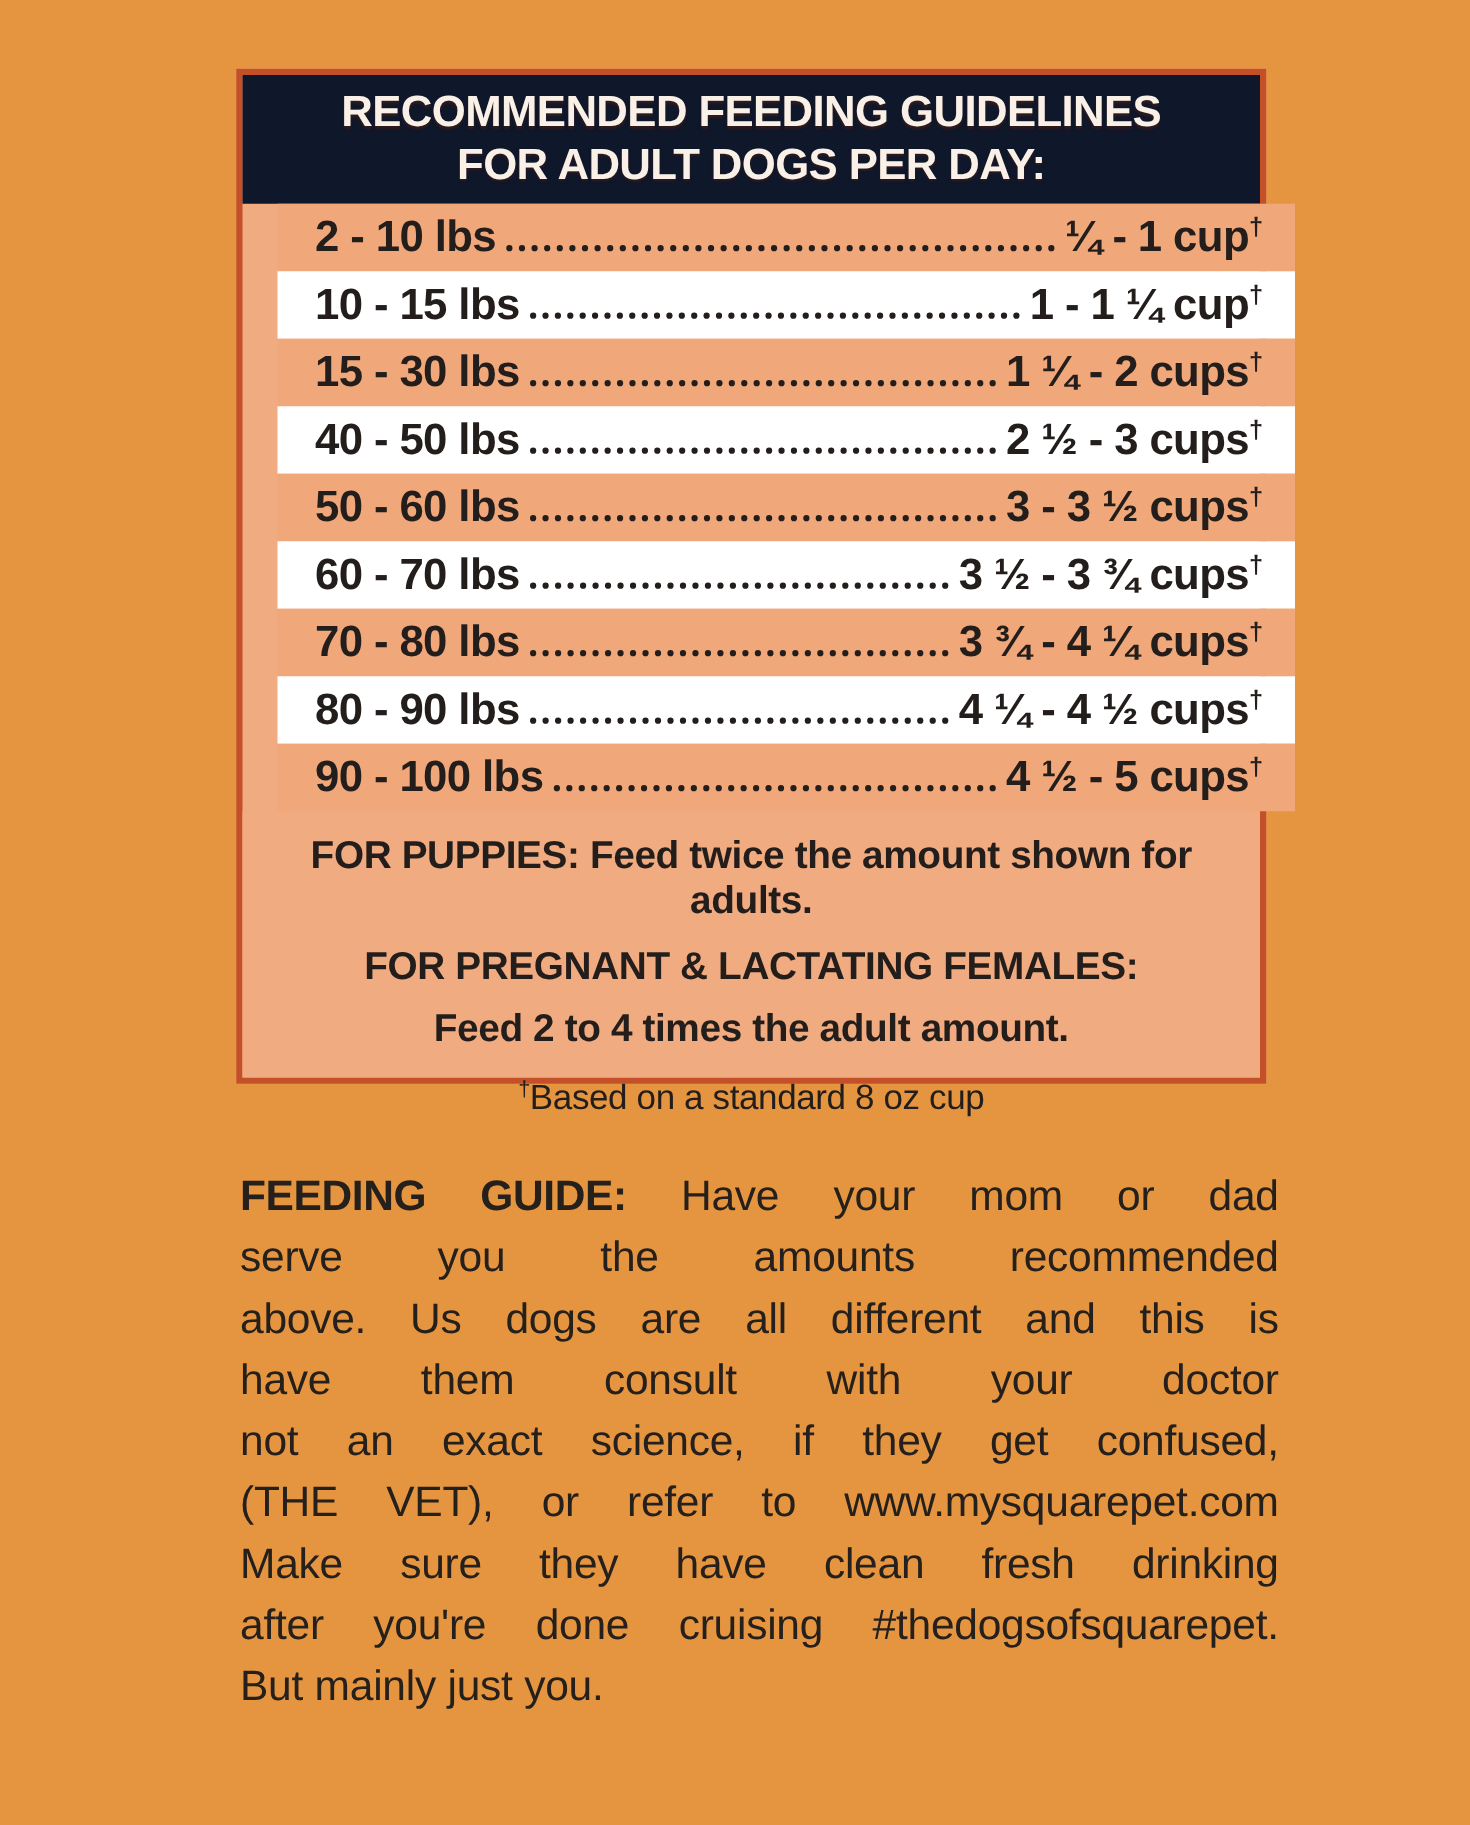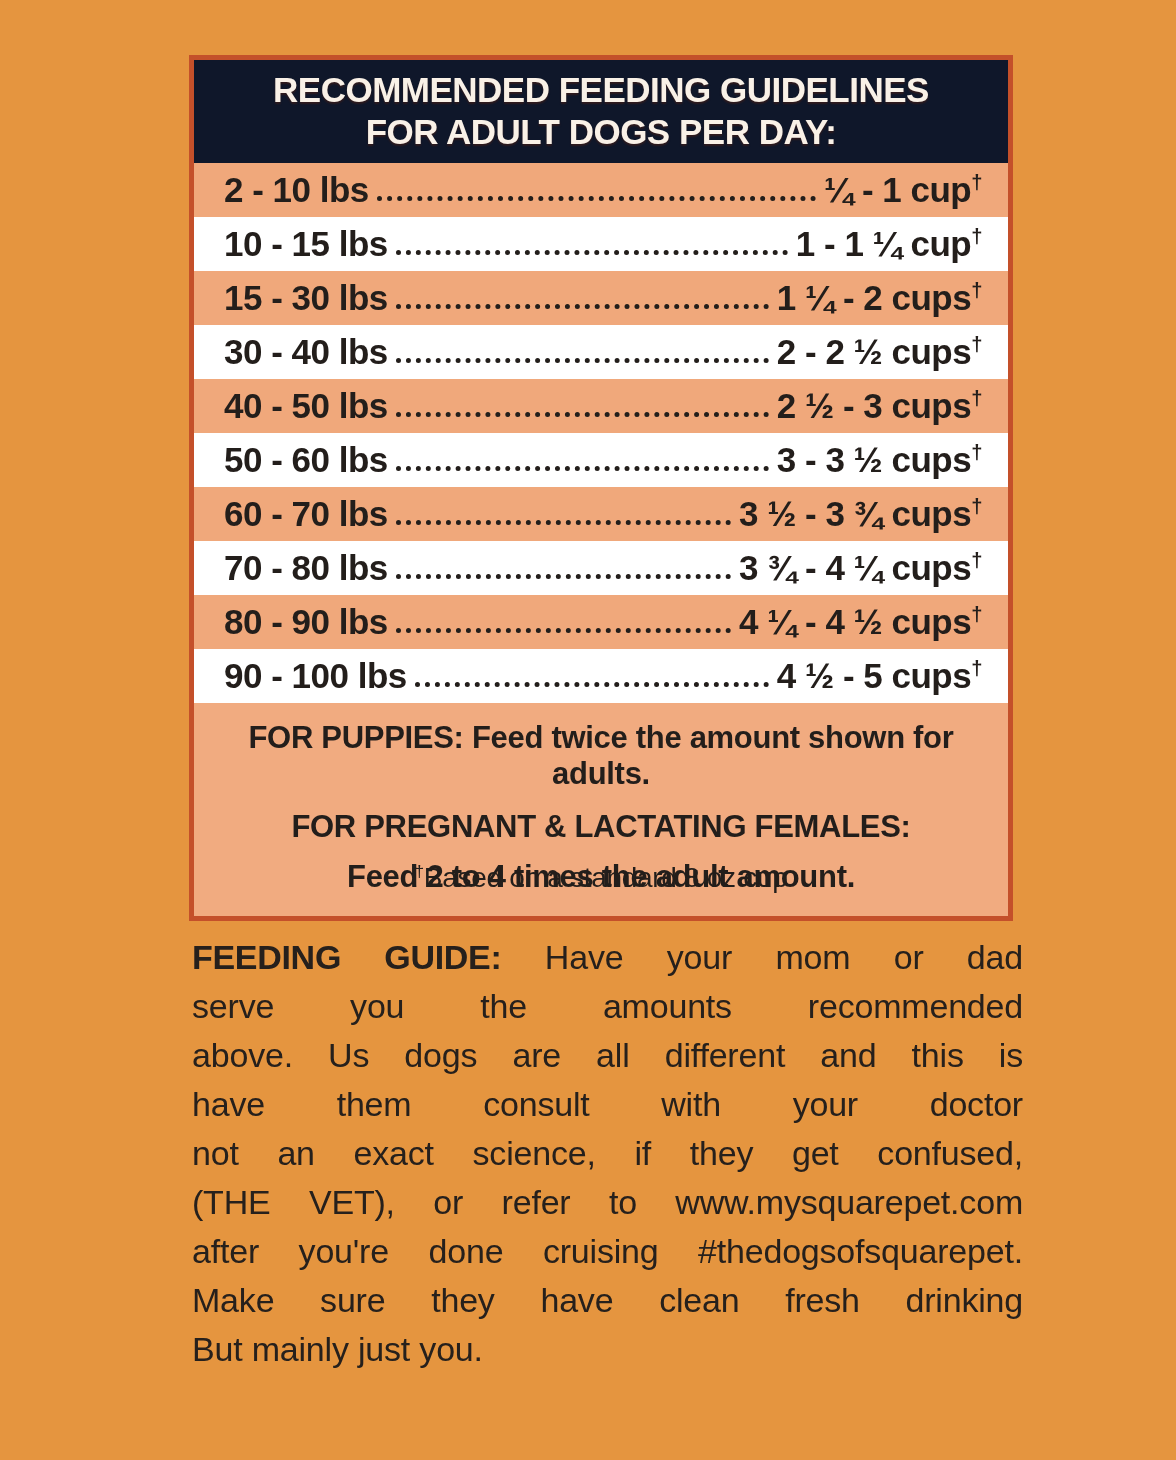--- a/index.html
+++ b/index.html
@@ -21,21 +21,21 @@
     background:#0f172a;
     color:#F9F1E7;
     text-align:center;
     font-weight:bold;
     font-size:35px;
     line-height:42px;
     letter-spacing:-0.5px;
     padding:9px 6px 10px;
     text-shadow:0 2px 2px rgba(110,35,5,0.35);
   }
-  .rows{width:100%;}
+  .rows{width:100%;margin-left:28px;}
   .row{
     display:flex;
     align-items:center;
     height:54px;
     padding:0 26px 0 30px;
     box-sizing:border-box;
     font-weight:bold;
     font-size:35px;
     letter-spacing:-0.5px;
     color:#231E1B;
@@ -109,25 +109,20 @@
       <span class="range">10 - 15 lbs</span>
       <span class="leader"></span>
       <span class="amount"><span>1 - 1 ¼ cup</span><sup>†</sup></span>
     </div>
     <div class="row">
       <span class="range">15 - 30 lbs</span>
       <span class="leader"></span>
       <span class="amount"><span>1 ¼ - 2 cups</span><sup>†</sup></span>
     </div>
     <div class="row">
-      <span class="range">30 - 40 lbs</span>
-      <span class="leader"></span>
-      <span class="amount"><span>2 - 2 ½ cups</span><sup>†</sup></span>
-    </div>
-    <div class="row">
       <span class="range">40 - 50 lbs</span>
       <span class="leader"></span>
       <span class="amount"><span>2 ½ - 3 cups</span><sup>†</sup></span>
     </div>
     <div class="row">
       <span class="range">50 - 60 lbs</span>
       <span class="leader"></span>
       <span class="amount"><span>3 - 3 ½ cups</span><sup>†</sup></span>
     </div>
     <div class="row">
@@ -161,16 +156,16 @@
 
 <div class="footnote"><sup>†</sup><span>Based on a standard 8 oz cup</span></div>
 
 <div class="feeding-guide">
   <div class="pline"><b>FEEDING GUIDE:</b> <span>Have your mom or dad</span></div>
   <div class="pline">serve you the amounts recommended</div>
   <div class="pline">above. Us dogs are all different and this is</div>
   <div class="pline">have them consult with your doctor</div>
   <div class="pline">not an exact science, if they get confused,</div>
   <div class="pline">(THE VET), or refer to www.mysquarepet.com</div>
+  <div class="pline">Make sure they have clean fresh drinking</div>
   <div class="pline">after you're done cruising #thedogsofsquarepet.</div>
-  <div class="pline">Make sure they have clean fresh drinking</div>
   <div class="pline last">But mainly just you.</div>
 </div>
 
 </body></html>

